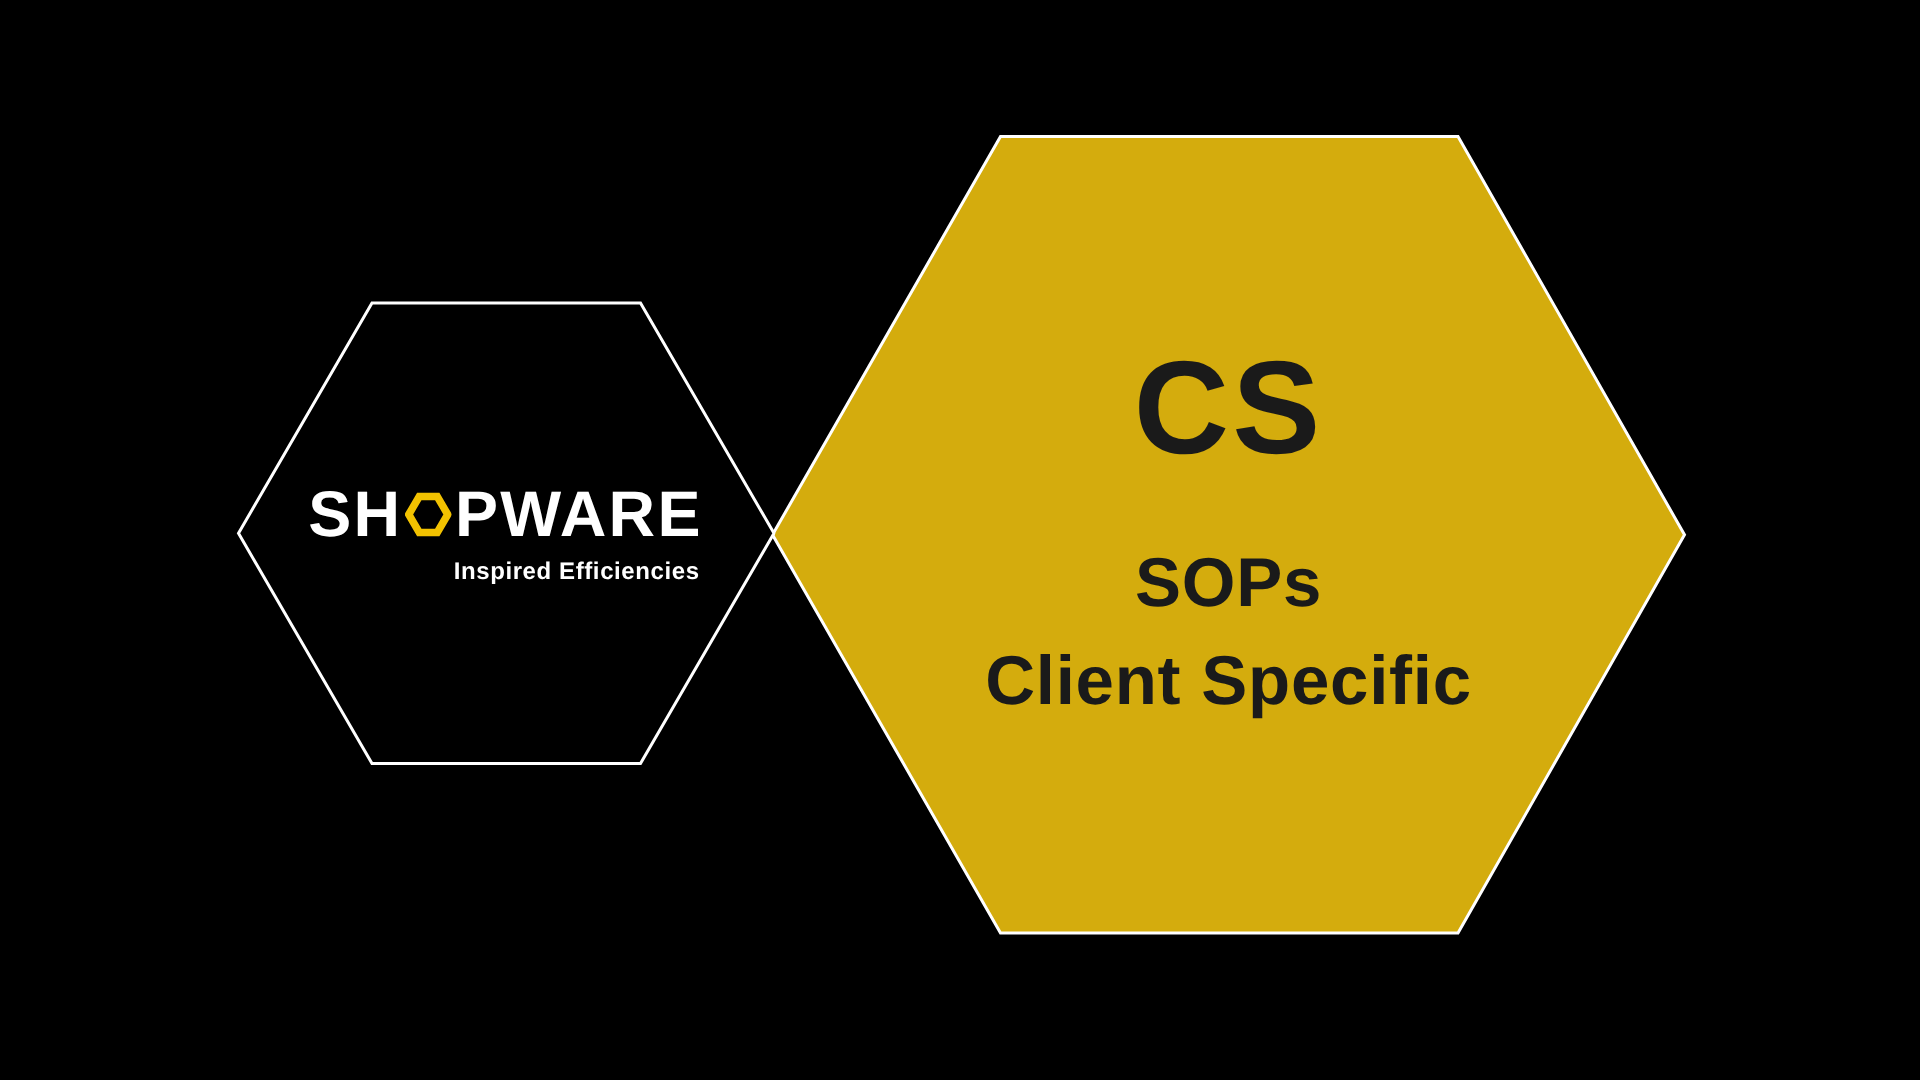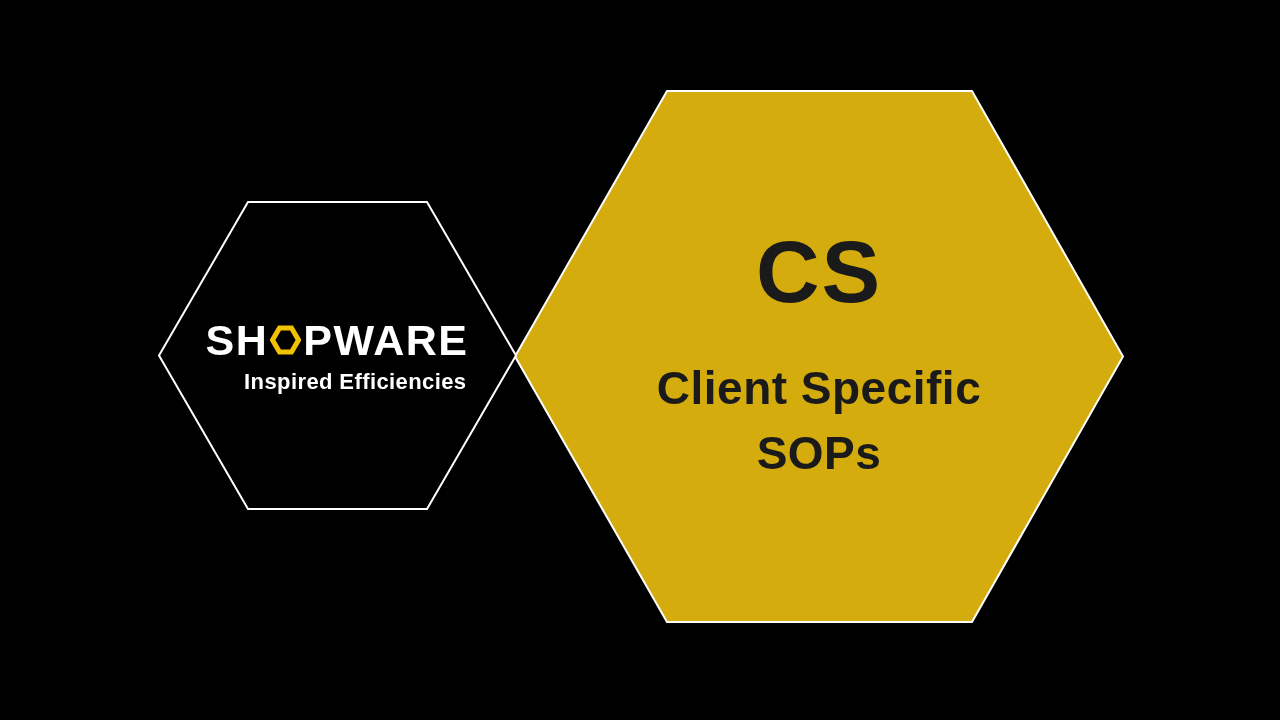--- a/index.html
+++ b/index.html
@@ -49,21 +49,21 @@
   }
   .hex-o-icon {
     display: block;
     margin: 0 2px;
   }
   .brand-tagline {
     align-self: flex-end;
     margin-top: 9px;
     margin-right: 2px;
     color: #FFFFFF;
-    font-size: 22px;
+    font-size: 16px;
     font-weight: 700;
     letter-spacing: 0.4px;
     line-height: 1;
   }
   .logo-wrap {
     display: flex;
     flex-direction: column;
   }
   
   .topic-hex-svg {
@@ -121,18 +121,18 @@
         </svg>
         <span>PWARE</span>
       </div>
       <div class="brand-tagline">Inspired Efficiencies</div>
     </div>
   </div>
 
   <div class="topic-block">
     <div class="topic-abbr">CS</div>
     <div class="topic-label">
+      <div>SOPs</div>
       <div>Client Specific</div>
-      <div>SOPs</div>
     </div>
   </div>
 
 </div>
 
 </body></html>

